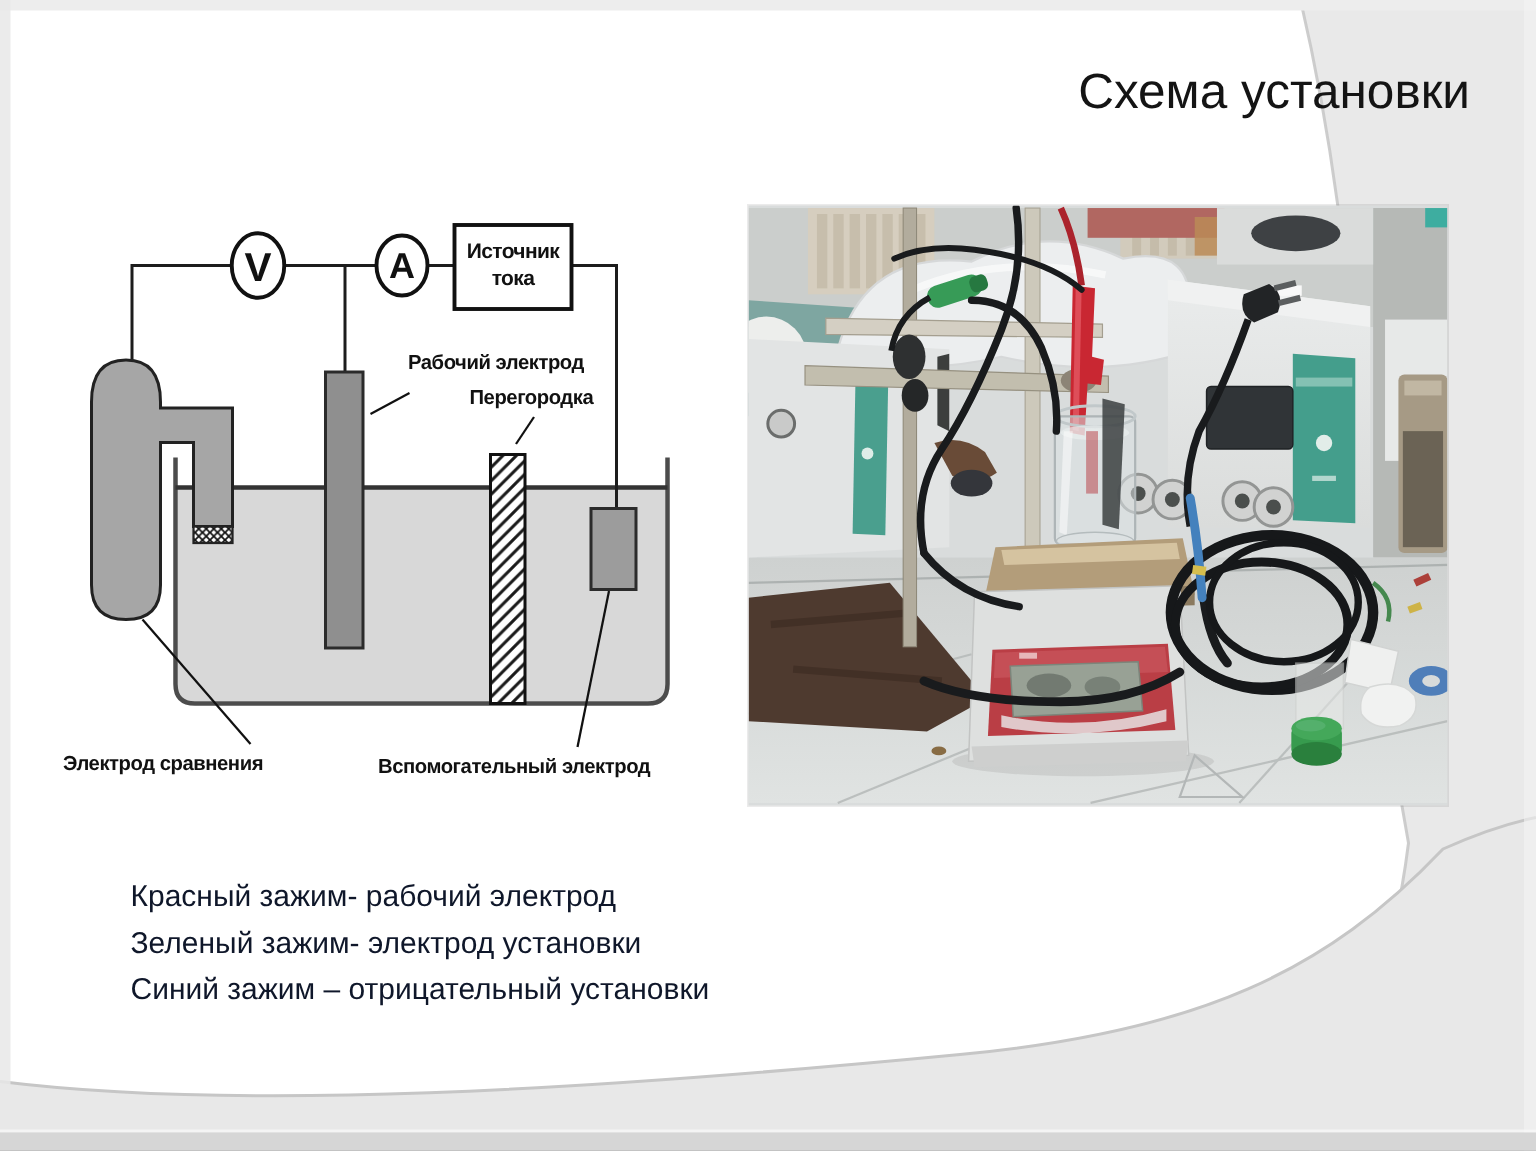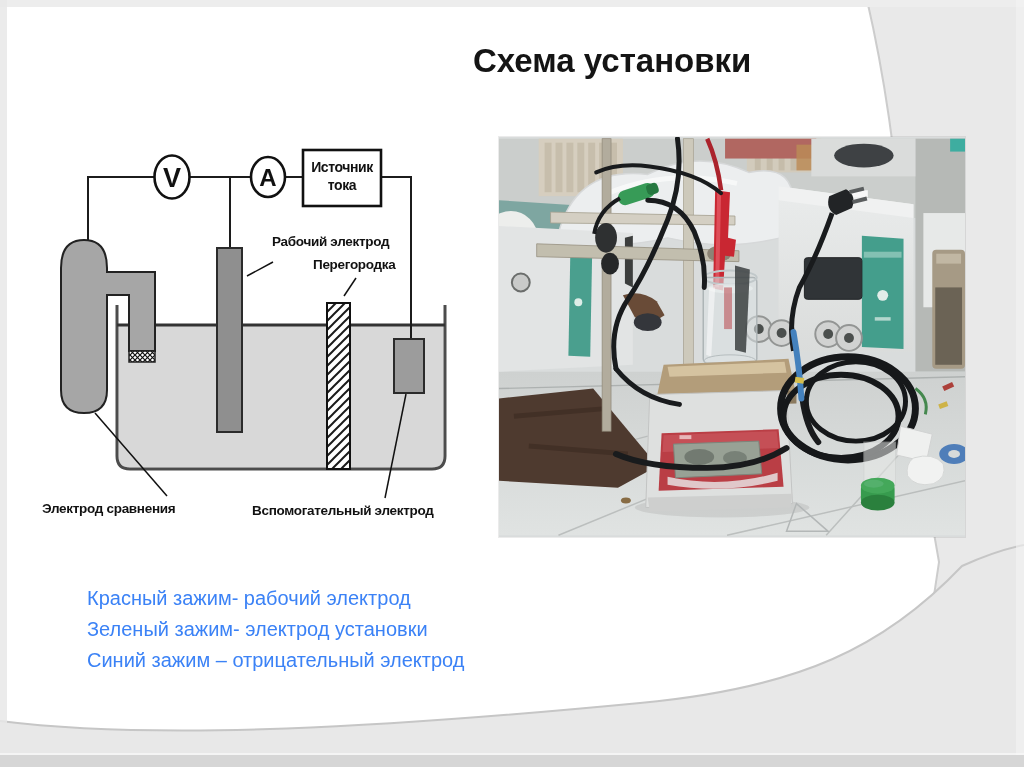--- a/index.html
+++ b/index.html
@@ -2,34 +2,34 @@
 <html><head>
 <meta charset="utf-8">
 <style>
   html,body{margin:0;padding:0;background:#777;}
   .slide{
     position:relative;width:1024px;height:767px;background:#ffffff;overflow:hidden;
     font-family:"Liberation Sans","DejaVu Sans",sans-serif;
   }
   .bg-svg{position:absolute;left:0;top:0;width:1024px;height:767px;}
   .title{
-    position:absolute;left:473px;top:42px;width:460px;text-align:left;
-    font-size:33px;font-weight:bold;color:#141414;letter-spacing:0px;
+    position:absolute;left:520px;top:42px;width:460px;text-align:right;
+    font-size:33px;font-weight:normal;color:#141414;letter-spacing:0px;
   }
   .diagram-svg{position:absolute;left:40px;top:140px;}
   .diagram-svg text{font-family:"Liberation Sans","DejaVu Sans",sans-serif;fill:#111;}
   .dlabel{font-size:13.5px;font-weight:bold;letter-spacing:-0.3px;}
   .meter-letter{font-weight:bold;}
   .photo{
     position:absolute;left:499px;top:137px;width:466px;height:400px;
     outline:1px solid rgba(0,0,0,0.08);overflow:hidden;background:#d9dcdc;
   }
   .photo svg{display:block;filter:blur(0.45px) saturate(0.92) contrast(0.98);}
   .caption{
-    position:absolute;left:87px;top:583px;color:#3b82f6;
+    position:absolute;left:87px;top:583px;color:#0f172a;
     font-size:20px;line-height:31px;
   }
 </style>
 </head>
 <body>
 
 <div class="slide">
 
   <svg class="bg-svg" width="1024" height="767" viewBox="0 0 1024 767">
     <rect x="0" y="0" width="1024" height="767" fill="#ffffff"></rect>
@@ -308,16 +308,16 @@
         <ellipse cx="459" cy="318" rx="6" ry="4" fill="#d9dcdc"></ellipse>
       </g>
       <path d="M300,368 L332,396 L290,396 Z" fill="none" stroke="#b4b8b8" stroke-width="1.5"></path>
       <ellipse cx="128" cy="365" rx="5" ry="3" fill="#8a6b3f"></ellipse>
     </svg>
   </div>
 
   <div class="caption">
     <div>Красный зажим- рабочий электрод</div>
     <div>Зеленый зажим- электрод установки</div>
-    <div>Синий зажим – отрицательный электрод</div>
+    <div>Синий зажим – отрицательный установки</div>
   </div>
 
 </div>
 
 </body></html>

